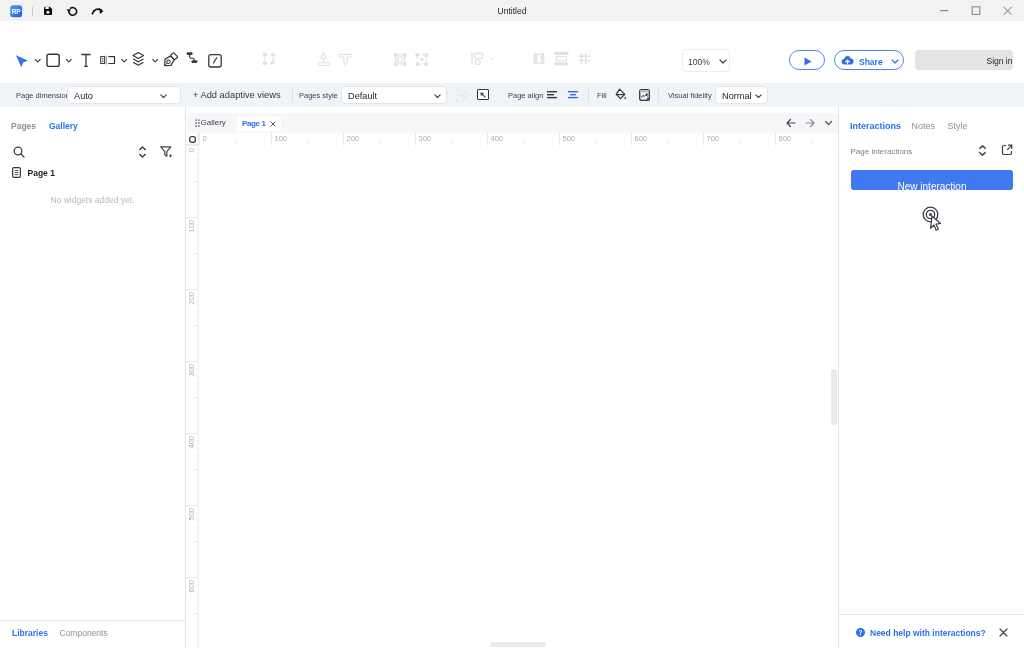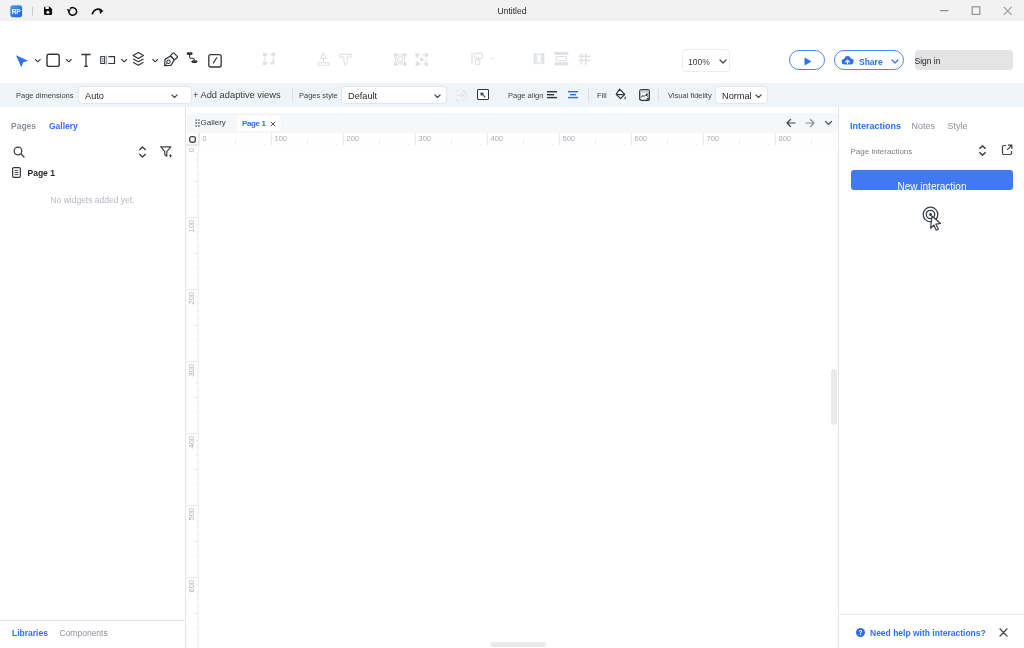--- a/index.html
+++ b/index.html
@@ -169,27 +169,27 @@
         <path d="M3.6 9.5 a2.8 2.8 0 0 1 -0.4 -5.6 a3.4 3.4 0 0 1 6.6 -0.4 a2.6 2.6 0 0 1 -0.3 5.9 z" fill="#2f6ff0"></path>
         <path d="M6.5 8.8 v-3.4 m-1.8 1.6 l1.8 -1.8 1.8 1.8" stroke="#fff" stroke-width="1.1" fill="none" stroke-linecap="round" stroke-linejoin="round"></path>
       </svg>
       <span class="abs" style="left:24px;top:5.5px;font-size:8.5px;font-weight:bold;color:#2f6ff0">Share</span>
       <svg class="abs" style="left:55px;top:7px" width="10" height="8" viewBox="0 0 10 8">
           <path d="M2 2 l3 3 3-3" fill="none" stroke="#2f6ff0" stroke-width="1.2" stroke-linecap="round" stroke-linejoin="round"></path>
         </svg>
     </div>
 
     <div class="abs" style="left:914.5px;top:12px;width:98px;height:20px;border-radius:4px;background:#e4e4e5">
-      <span class="abs" style="left:0;right:0;top:5.5px;text-align:left;font-size:8.5px;color:#222428">Sign in</span>
+      <span class="abs" style="left:0;right:0;top:5.5px;text-align:right;font-size:8.5px;color:#222428">Sign in</span>
     </div>
   </div>
 
   <div id="toolbar2">
     <span class="t2label" style="left:16px">Page dimensions</span>
-    <div class="dropdown" style="left:78px;width:114px">
+    <div class="dropdown" style="left:67px;width:114px">
       <span class="dtext">Auto</span>
       <svg class="abs" style="left:91px;top:6px" width="9" height="7" viewBox="0 0 9 7">
           <path d="M1.8 1.8 l2.7 2.7 2.7-2.7" fill="none" stroke="#3c4046" stroke-width="1.1" stroke-linecap="round" stroke-linejoin="round"></path>
         </svg>
     </div>
     <span class="abs" style="left:193px;top:6.5px;font-size:9.3px;color:#34373c">+ Add adaptive views</span>
     <div class="vsep2" style="left:292px"></div>
     <span class="t2label" style="left:299px">Pages style</span>
     <div class="dropdown" style="left:341px;width:106px">
       <span class="dtext">Default</span>

